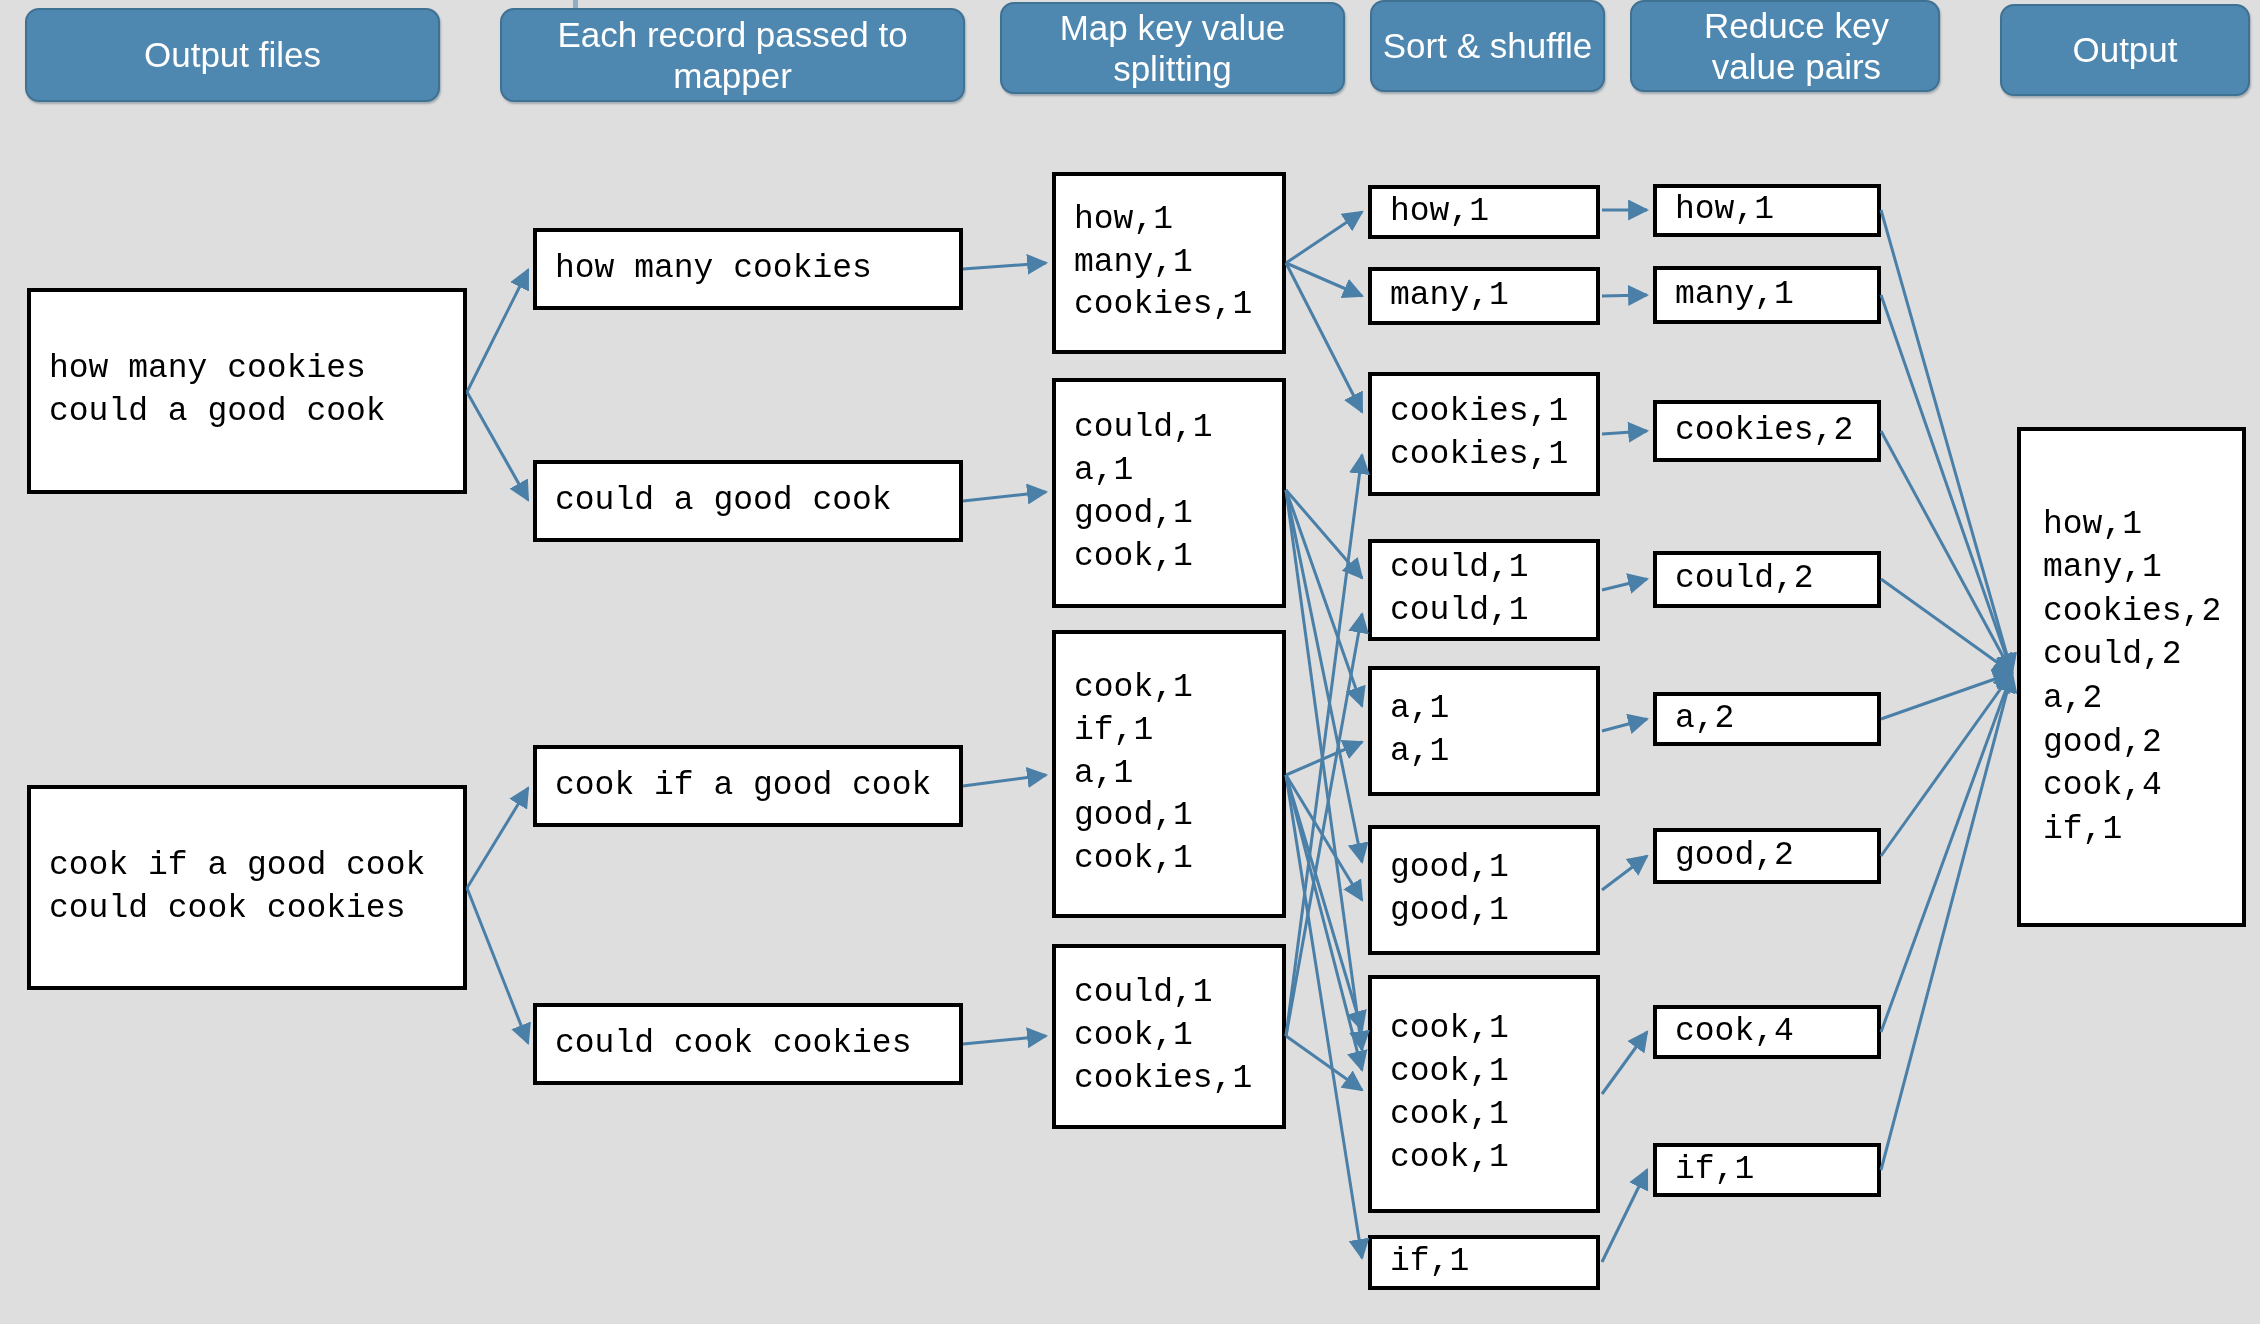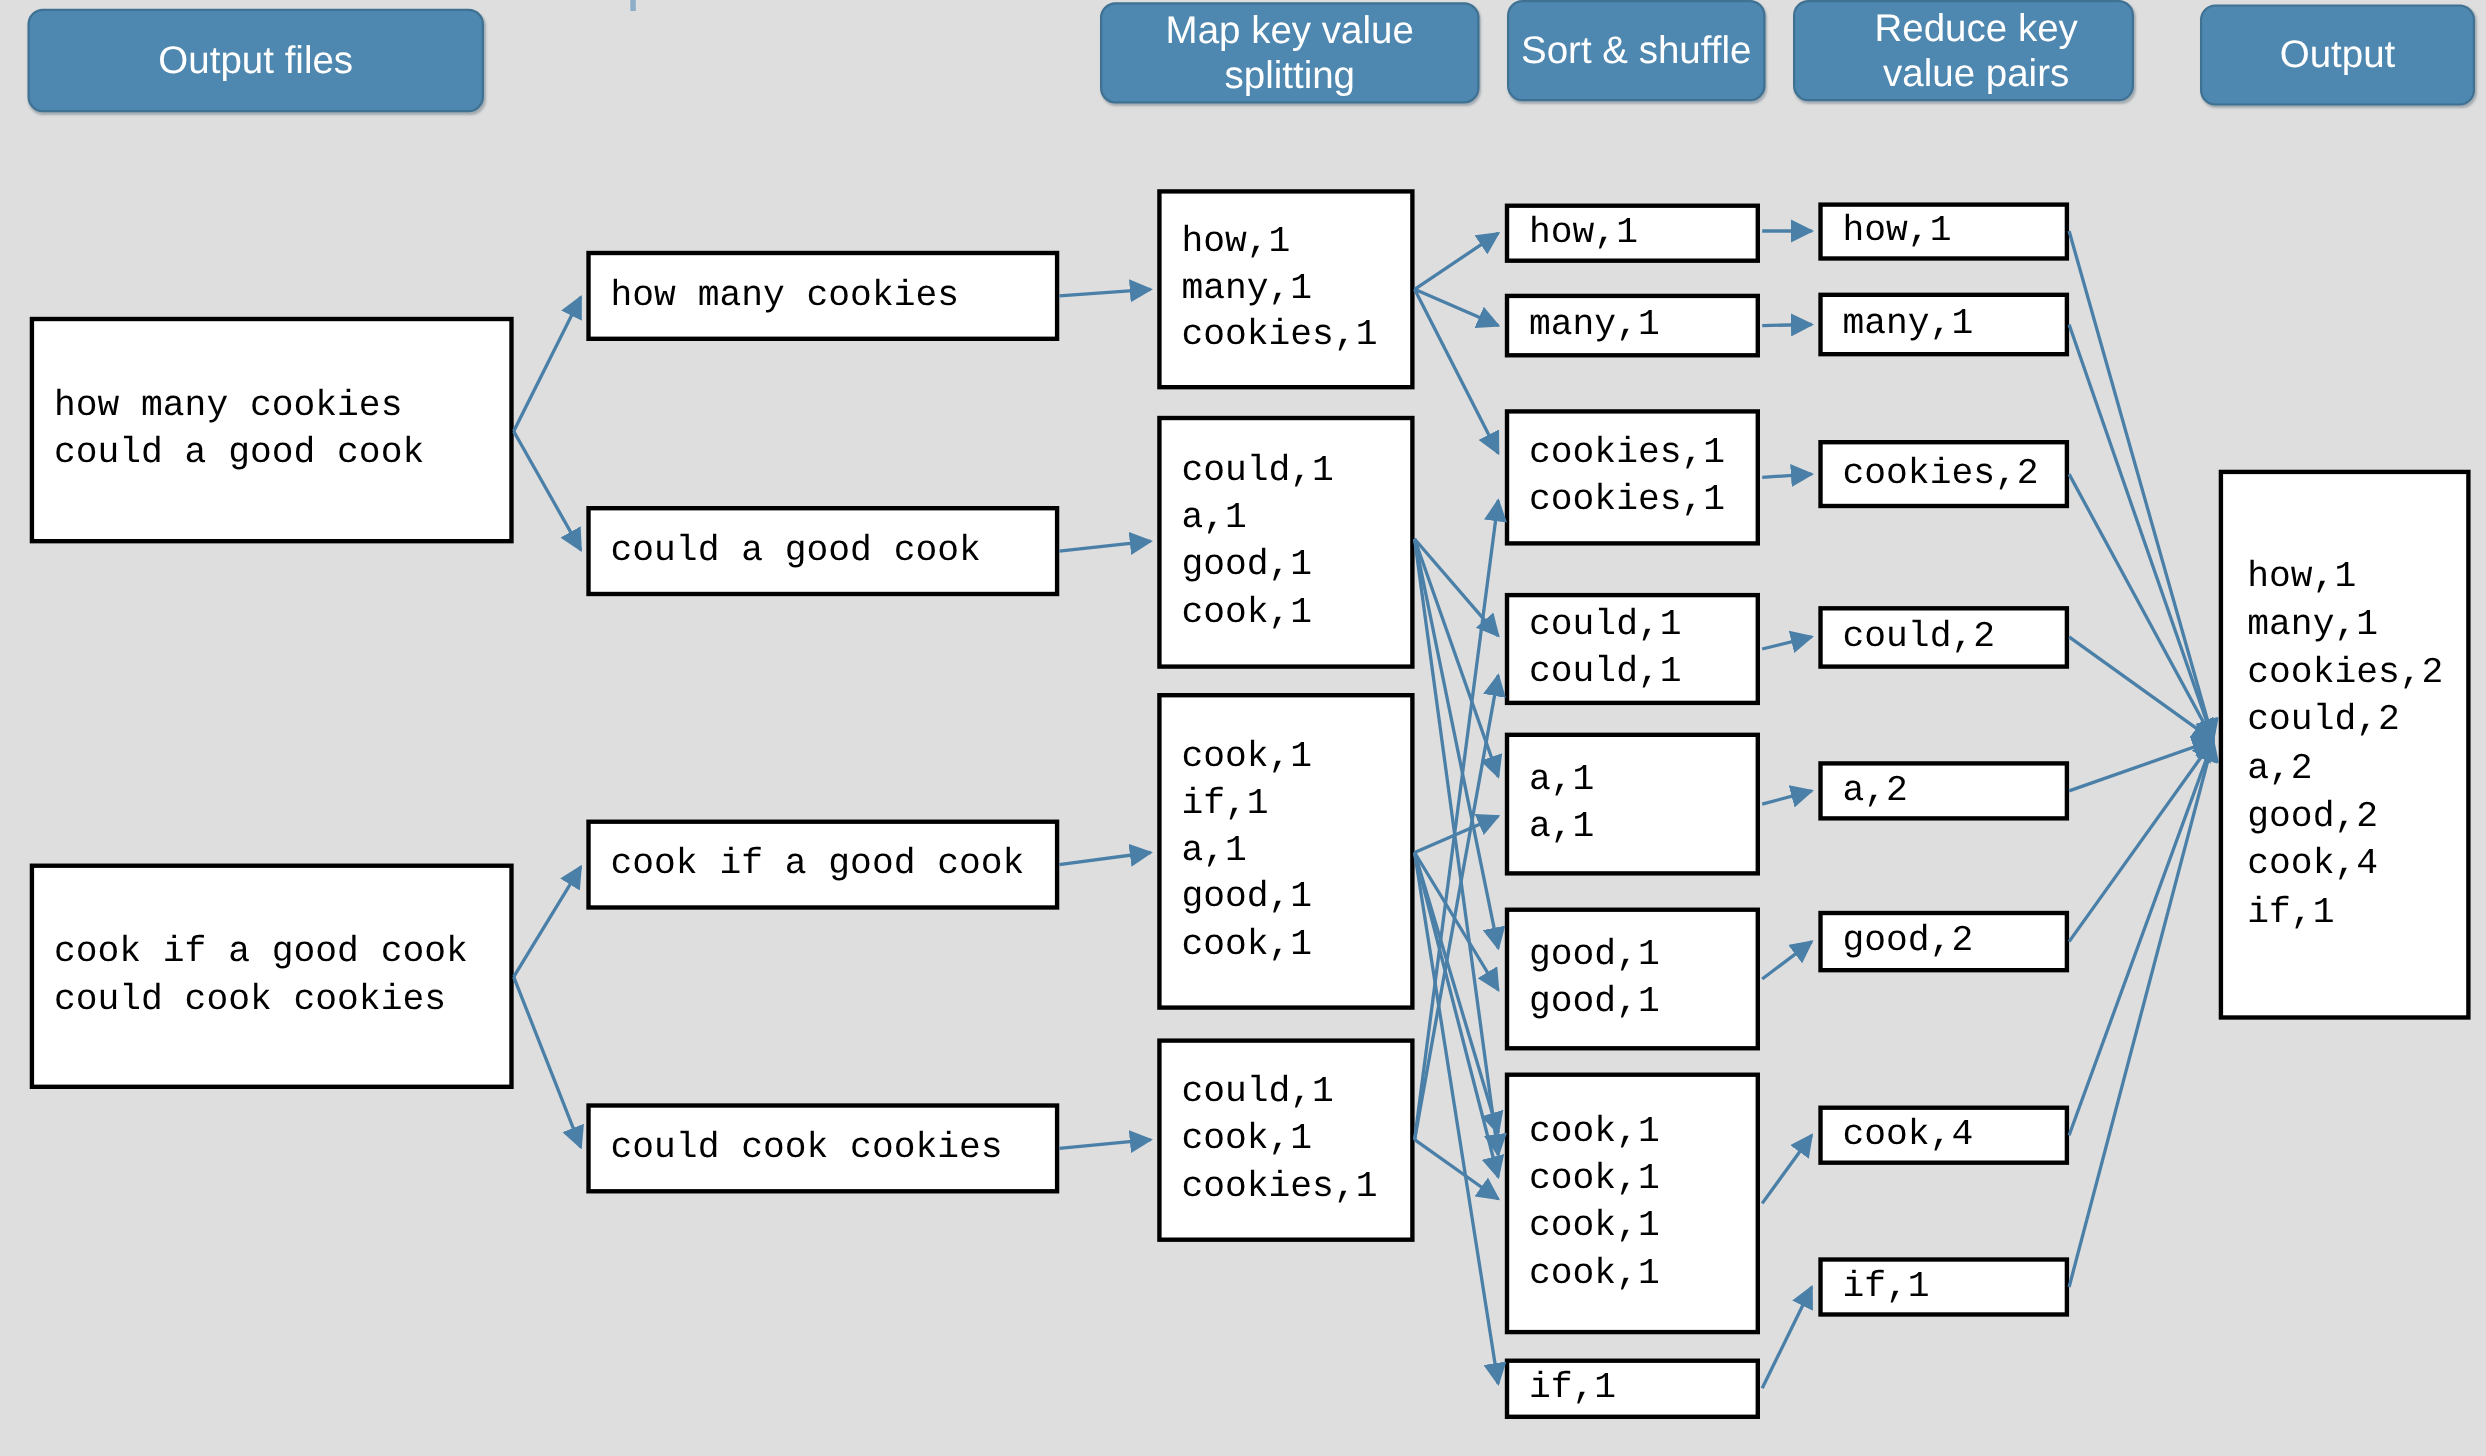--- a/index.html
+++ b/index.html
@@ -54,20 +54,22 @@
 </style>
 </head>
 <body>
 
 <div id="stage">
 
   <div class="artifact" style="left:573px;top:0px;width:5px;height:10px;"></div>
 
   <div class="banner" style="left:25px;top:8px;width:415px;height:94px;">Output files</div>
 
+  <div class="banner" style="left:500px;top:8px;width:465px;height:94px;">Each record passed
+to mapper</div>
 
   <div class="banner" style="left:1000px;top:2px;width:345px;height:92px;">Map key
 value splitting</div>
 
   <div class="banner" style="left:1370px;top:0px;width:235px;height:92px;">Sort &amp;
 shuffle</div>
 
   <div class="banner" style="left:1630px;top:0px;width:310px;height:92px;padding-left:31px;">Reduce key
 value pairs</div>
 

